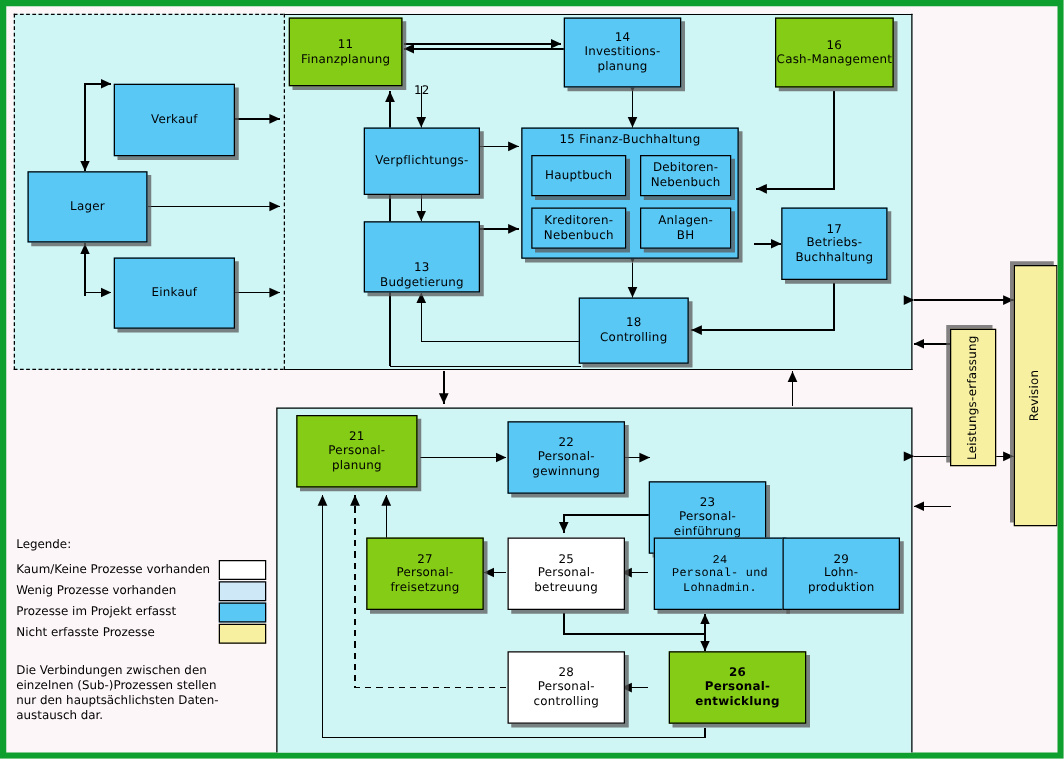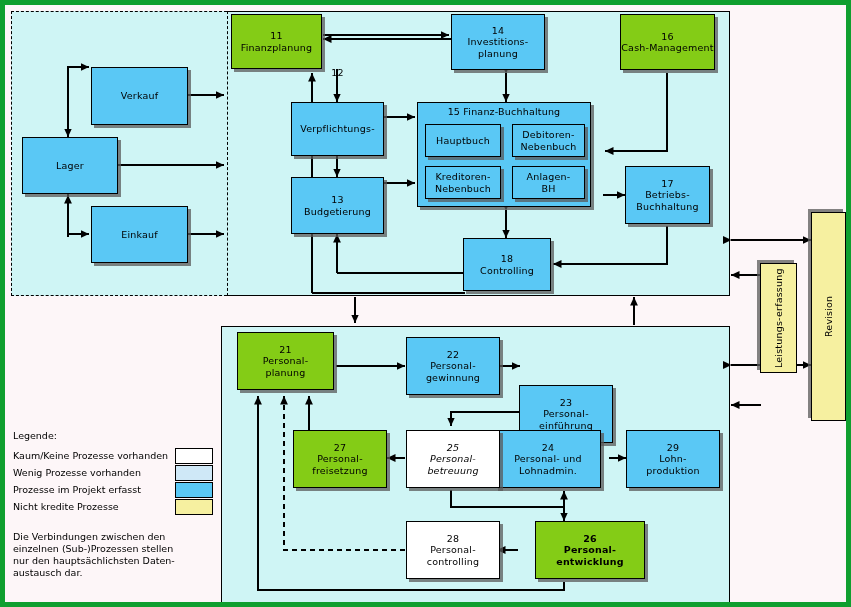--- a/index.html
+++ b/index.html
@@ -199,21 +199,21 @@
     <span class="ln">11</span>
     <span class="ln">Finanzplanung</span>
   </div>
 
   <div class="box c-proj" id="box-12" style="left:286px;top:97px;width:93px;height:54px;gap:45px;">
     <span class="ln">12</span>
     <span class="ln">Verpflichtungs-</span>
     <span class="ln">kredite</span>
   </div>
 
-  <div class="box c-proj" id="box-13" style="left:286px;top:172px;width:93px;height:57px;">
+  <div class="box c-proj" id="box-13" style="left:286px;top:172px;width:93px;height:57px;justify-content:flex-end;">
     <span class="ln">13</span>
     <span class="ln">Budgetierung</span>
   </div>
 
   <div class="box c-proj" id="box-14" style="left:446px;top:9px;width:94px;height:56px;">
     <span class="ln">14</span>
     <span class="ln">Investitions-</span>
     <span class="ln">planung</span>
   </div>
 
@@ -263,27 +263,27 @@
     <span class="ln">Personal-</span>
     <span class="ln">gewinnung</span>
   </div>
 
   <div class="box c-proj" id="box-23" style="left:514px;top:332px;width:94px;height:58px;margin-top:48px;">
     <span class="ln">23</span>
     <span class="ln">Personal-</span>
     <span class="ln">einführung</span>
   </div>
 
-  <div class="box c-proj" id="box-24" style="left:490px;top:425px;width:106px;height:58px;">
+  <div class="box c-proj" id="box-24" style="left:518px;top:425px;width:106px;height:58px;font-family:Liberation Mono, monospace;">
     <span class="ln">24</span>
     <span class="ln">Personal- und</span>
     <span class="ln">Lohnadmin.</span>
   </div>
 
-  <div class="box c-none" id="box-25" style="left:401px;top:425px;width:94px;height:58px;font-style:italic;">
+  <div class="box c-none" id="box-25" style="left:401px;top:425px;width:94px;height:58px;">
     <span class="ln">25</span>
     <span class="ln">Personal-</span>
     <span class="ln">betreuung</span>
   </div>
 
   <div class="box c-few" id="box-26" style="left:530px;top:516px;width:110px;height:58px;font-weight:bold;">
     <span class="ln">26</span>
     <span class="ln">Personal-</span>
     <span class="ln">entwicklung</span>
   </div>
@@ -324,21 +324,21 @@
     </div>
     <div class="lrow">
       <span class="txt">Wenig Prozesse vorhanden</span>
       <span class="sw" style="background:#cfe8f7"></span>
     </div>
     <div class="lrow">
       <span class="txt">Prozesse im Projekt erfasst</span>
       <span class="sw" style="background:#5ac8f5"></span>
     </div>
     <div class="lrow">
-      <span class="txt">Nicht kredite Prozesse</span>
+      <span class="txt">Nicht erfasste Prozesse</span>
       <span class="sw" style="background:#f6f0a0"></span>
     </div>
 
     <div class="note">
       <div>Die Verbindungen zwischen den</div>
       <div>einzelnen (Sub-)Prozessen stellen</div>
       <div>nur den hauptsächlichsten Daten-</div>
       <div>austausch dar.</div>
     </div>
   </div>

